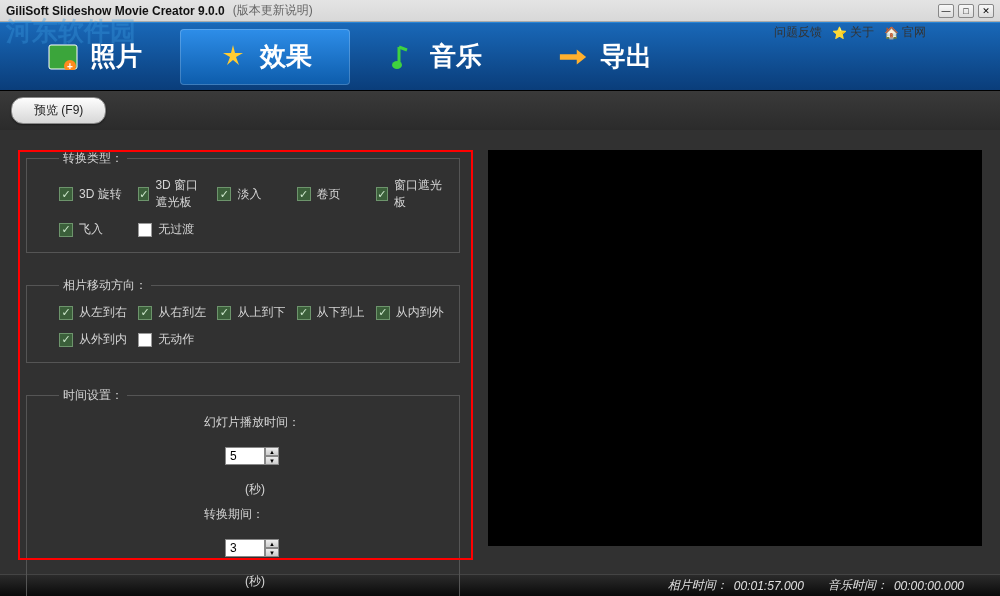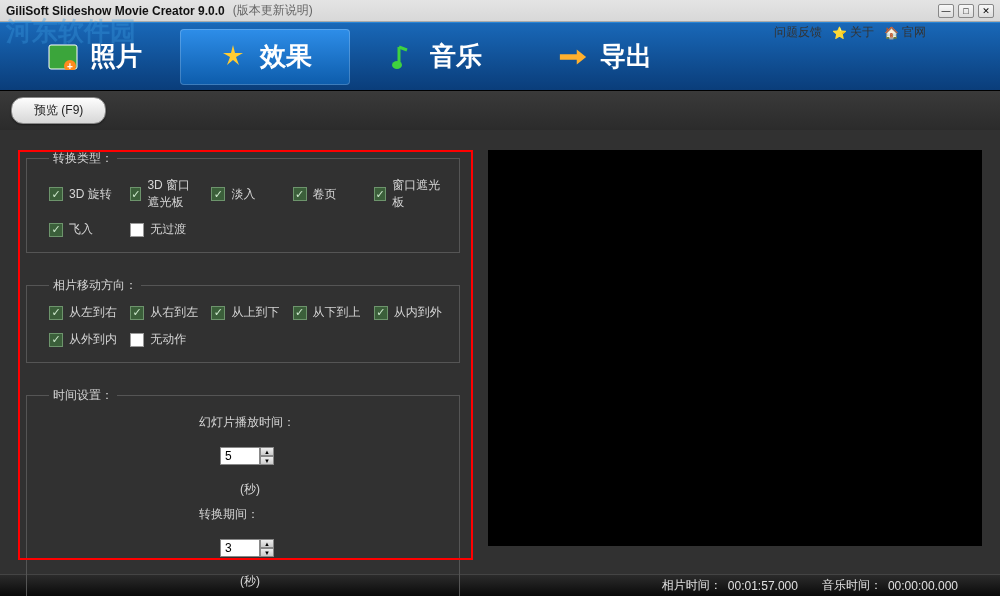--- a/index.html
+++ b/index.html
@@ -18,42 +18,42 @@
     .nav-tab.active { background: linear-gradient(#2e8ee9, #0d5cab); box-shadow: inset 0 0 0 1px rgba(255,255,255,0.2); }
     .nav-icon { width: 30px; height: 30px; display: flex; align-items: center; justify-content: center; }
     
     .toolbar { height: 40px; background: linear-gradient(#3a3a3a,#2b2b2b); display: flex; align-items: center; padding: 0 11px; border-top: 1px solid #000; }
     .preview-btn { background: linear-gradient(#fdfdfd,#d7d7d7); border: 1px solid #888; border-radius: 12px; padding: 4px 22px; font-size: 12px; color: #222; cursor: pointer; box-shadow: 0 1px 2px rgba(0,0,0,0.4); }
     
     .content { height: 444px; background: #313131; display: flex; padding: 20px 18px 10px 18px; gap: 10px; position: relative; }
     .settings-panel { width: 450px; padding: 0 8px; }
     .highlight-box { position: absolute; top: 20px; left: 18px; width: 455px; height: 410px; border: 2px solid red; pointer-events: none; }
     
-    fieldset { border: 1px solid #555; margin-bottom: 24px; padding: 10px 14px 14px 22px; }
+    fieldset { border: 1px solid #555; margin-bottom: 24px; padding: 10px 14px 14px 32px; }
     legend { color: #d5d5d5; font-size: 12px; padding: 0 4px; }
     
     .check-grid { display: grid; grid-template-columns: 1fr 1fr 1fr 1fr 1fr; gap: 10px 10px; }
     .check-item { display: flex; align-items: center; gap: 6px; }
     .check-item label { color: #d5d5d5; font-size: 12px; }
     .checkbox { width: 14px; height: 14px; background: #3b5f3a; border: 1px solid #6d946c; display: inline-flex; align-items: center; justify-content: center; cursor: pointer; }
     .checkbox.checked::after { content: "✓"; color: #cfe9ce; font-size: 11px; line-height: 1; }
     .checkbox.unchecked { background: #fff; border: 1px solid #999; }
     .checkbox.unchecked::after { content: ""; }
     
     .time-row { display: flex; align-items: center; gap: 16px; margin-bottom: 8px; flex-direction: column; }
     .time-row label { color: #d5d5d5; font-size: 12px; width: 96px; }
     .spinner { display: flex; align-items: center; }
     .spinner input { width: 40px; height: 18px; background: #fff; border: 1px solid #888; padding: 0 4px; font-size: 12px; }
     .spin-btns { display: flex; flex-direction: column; }
     .spin-btn { width: 14px; height: 9px; background: linear-gradient(#eee,#ccc); border: 1px solid #888; font-size: 6px; line-height: 1; display: flex; align-items: center; justify-content: center; cursor: pointer; }
     .unit { color: #d5d5d5; font-size: 12px; margin-left: 6px; }
     
     .preview-area { flex: 1; background: #000; margin-left: 10px; margin-top: 0; height: 396px; }
     
-    .status-bar { height: 22px; background: linear-gradient(#2b2b2b,#0a0a0a); display: flex; align-items: center; justify-content: flex-end; padding: 0 24px; gap: 6px; border-top: 1px solid #444; }
+    .status-bar { height: 22px; background: linear-gradient(#2b2b2b,#0a0a0a); display: flex; align-items: center; justify-content: flex-end; padding: 0 18px; gap: 6px; border-top: 1px solid #444; font-style: italic; }
     .status-label { color: #e0e0e0; font-size: 12px; }
     .status-val { color: #e0e0e0; font-size: 12px; margin-right: 18px; }
     
     .watermark { position: absolute; top: 14px; left: 6px; opacity: 0.35; pointer-events: none; z-index: 1000; color: #3a9be0; font-size: 26px; font-weight: bold;}
   </style>
 </head>
 <body>
 
 <div class="watermark">河东软件园</div>
 

